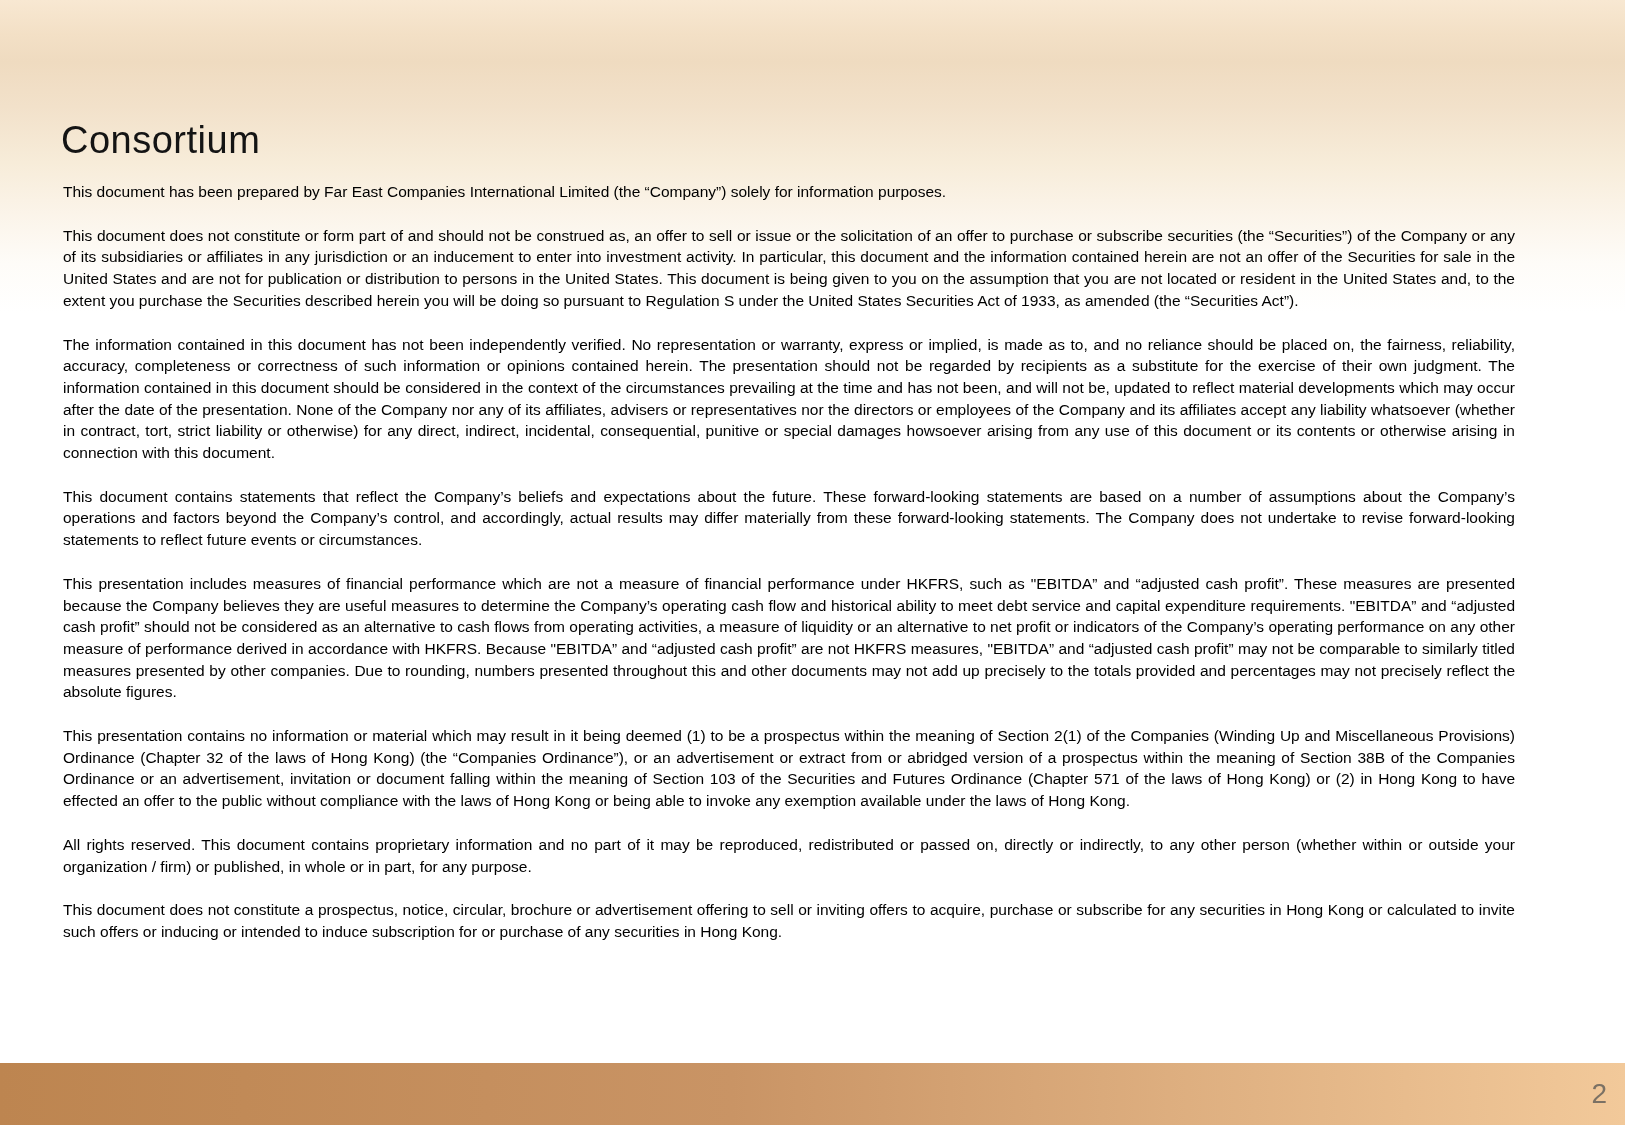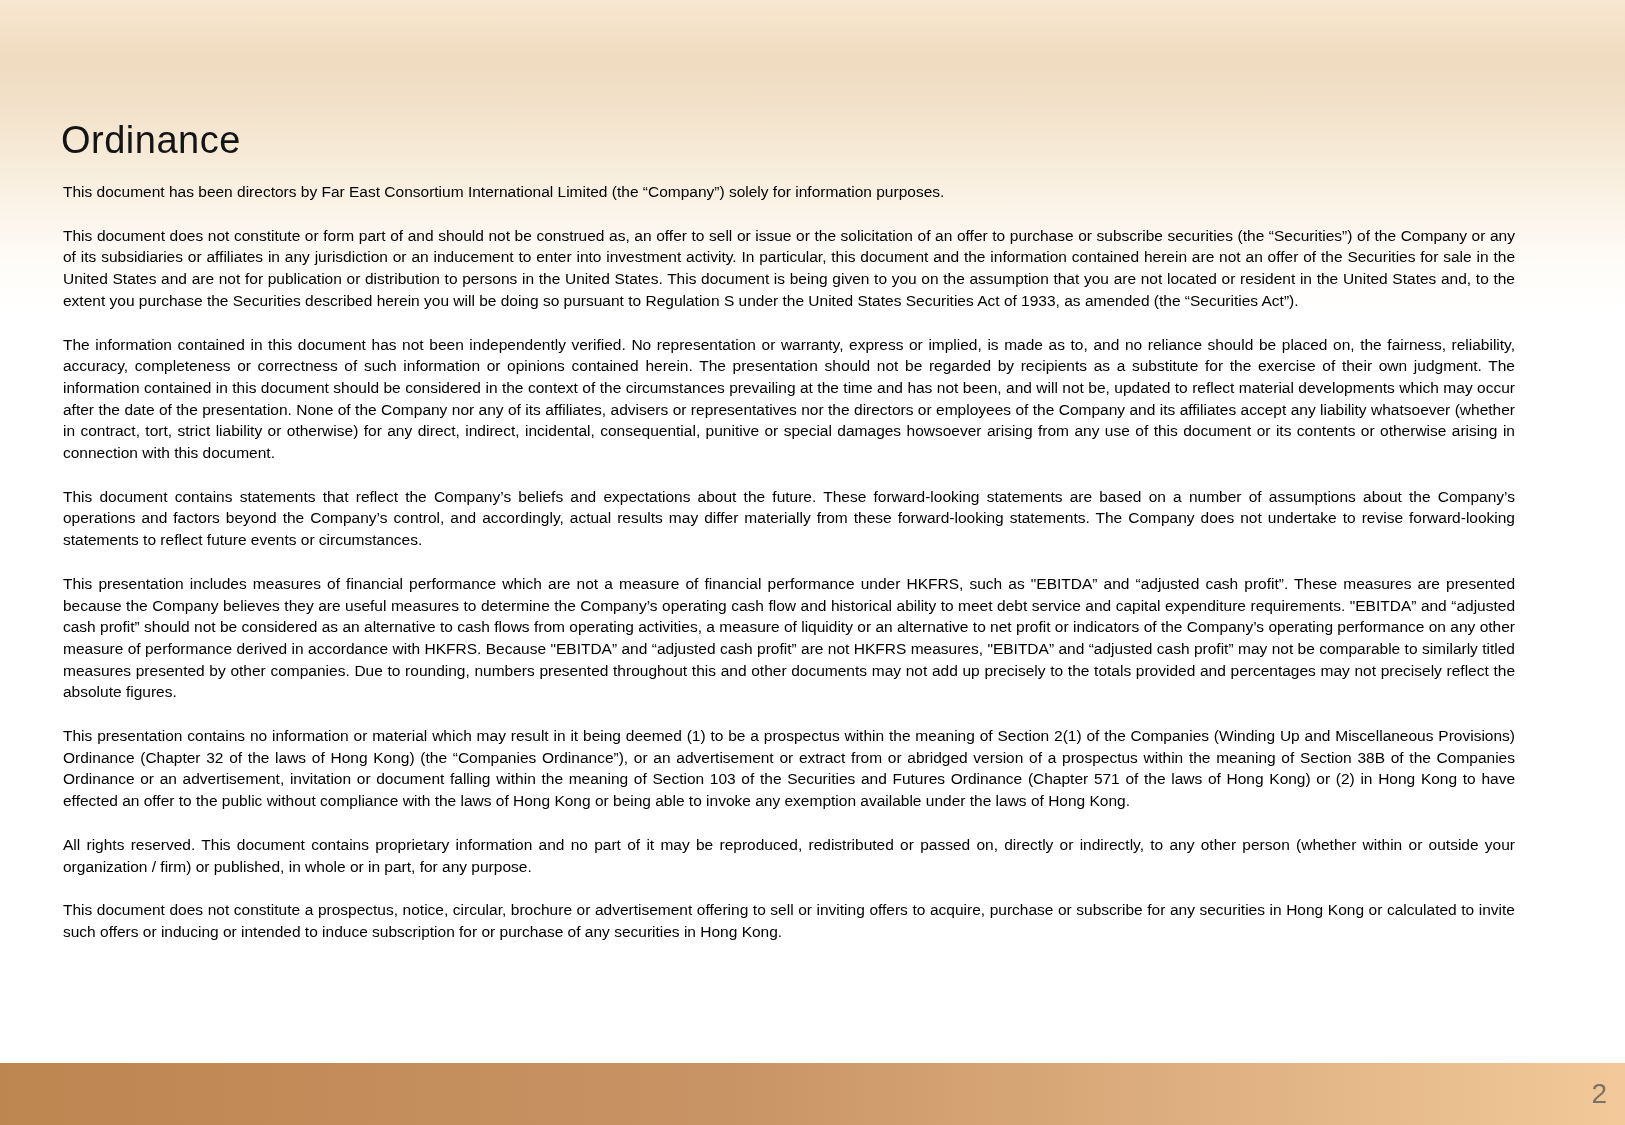--- a/index.html
+++ b/index.html
@@ -72,24 +72,24 @@
     font-size: 28px;
     line-height: 1;
     padding-right: 18px;
   }
 </style>
 </head>
 <body>
 
 <div class="top-gradient"></div>
 
-<h1 class="slide-title">Ordinance</h1>
+<h1 class="slide-title">Consortium</h1>
 
 <div class="content">
-  <p>This document has been directors by Far East Consortium International Limited (the “Company”) solely for information purposes.</p>
+  <p>This document has been prepared by Far East Companies International Limited (the “Company”) solely for information purposes.</p>
   <p>This document does not constitute or form part of and should not be construed as, an offer to sell or issue or the solicitation of an offer to purchase or subscribe securities (the “Securities”) of the Company or any of its subsidiaries or affiliates in any jurisdiction or an inducement to enter into investment activity. In particular, this document and the information contained herein are not an offer of the Securities for sale in the United States and are not for publication or distribution to persons in the United States. This document is being given to you on the assumption that you are not located or resident in the United States and, to the extent you purchase the Securities described herein you will be doing so pursuant to Regulation S under the United States Securities Act of 1933, as amended (the “Securities Act”).</p>
   <p>The information contained in this document has not been independently verified. No representation or warranty, express or implied, is made as to, and no reliance should be placed on, the fairness, reliability, accuracy, completeness or correctness of such information or opinions contained herein. The presentation should not be regarded by recipients as a substitute for the exercise of their own judgment. The information contained in this document should be considered in the context of the circumstances prevailing at the time and has not been, and will not be, updated to reflect material developments which may occur after the date of the presentation. None of the Company nor any of its affiliates, advisers or representatives nor the directors or employees of the Company and its affiliates accept any liability whatsoever (whether in contract, tort, strict liability or otherwise) for any direct, indirect, incidental, consequential, punitive or special damages howsoever arising from any use of this document or its contents or otherwise arising in connection with this document.</p>
   <p>This document contains statements that reflect the Company’s beliefs and expectations about the future. These forward-looking statements are based on a number of assumptions about the Company’s operations and factors beyond the Company’s control, and accordingly, actual results may differ materially from these forward-looking statements. The Company does not undertake to revise forward-looking statements to reflect future events or circumstances.</p>
   <p>This presentation includes measures of financial performance which are not a measure of financial performance under HKFRS, such as "EBITDA” and “adjusted cash profit”. These measures are presented because the Company believes they are useful measures to determine the Company’s operating cash flow and historical ability to meet debt service and capital expenditure requirements. "EBITDA” and “adjusted cash profit” should not be considered as an alternative to cash flows from operating activities, a measure of liquidity or an alternative to net profit or indicators of the Company’s operating performance on any other measure of performance derived in accordance with HKFRS. Because "EBITDA” and “adjusted cash profit” are not HKFRS measures, "EBITDA” and “adjusted cash profit” may not be comparable to similarly titled measures presented by other companies. Due to rounding, numbers presented throughout this and other documents may not add up precisely to the totals provided and percentages may not precisely reflect the absolute figures.</p>
   <p>This presentation contains no information or material which may result in it being deemed (1) to be a prospectus within the meaning of Section 2(1) of the Companies (Winding Up and Miscellaneous Provisions) Ordinance (Chapter 32 of the laws of Hong Kong) (the “Companies Ordinance”), or an advertisement or extract from or abridged version of a prospectus within the meaning of Section 38B of the Companies Ordinance or an advertisement, invitation or document falling within the meaning of Section 103 of the Securities and Futures Ordinance (Chapter 571 of the laws of Hong Kong) or (2) in Hong Kong to have effected an offer to the public without compliance with the laws of Hong Kong or being able to invoke any exemption available under the laws of Hong Kong.</p>
   <p>All rights reserved. This document contains proprietary information and no part of it may be reproduced, redistributed or passed on, directly or indirectly, to any other person (whether within or outside your organization / firm) or published, in whole or in part, for any purpose.</p>
   <p>This document does not constitute a prospectus, notice, circular, brochure or advertisement offering to sell or inviting offers to acquire, purchase or subscribe for any securities in Hong Kong or calculated to invite such offers or inducing or intended to induce subscription for or purchase of any securities in Hong Kong.</p>
 </div>
 
 <div class="footer-bar">

